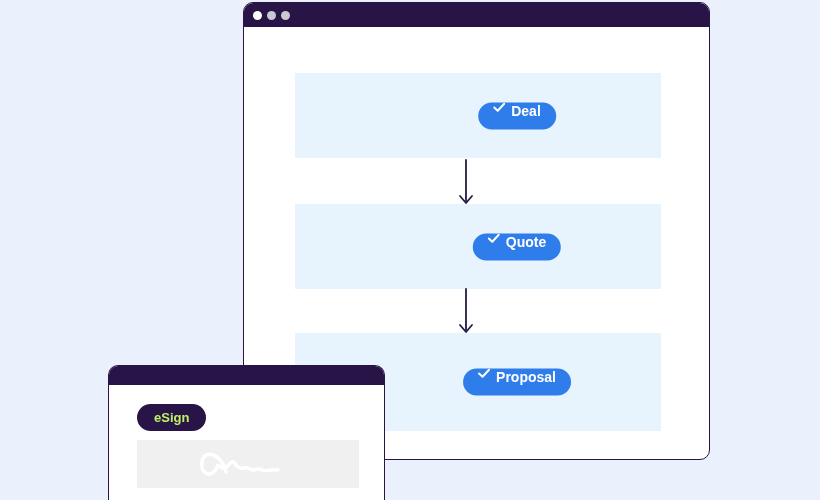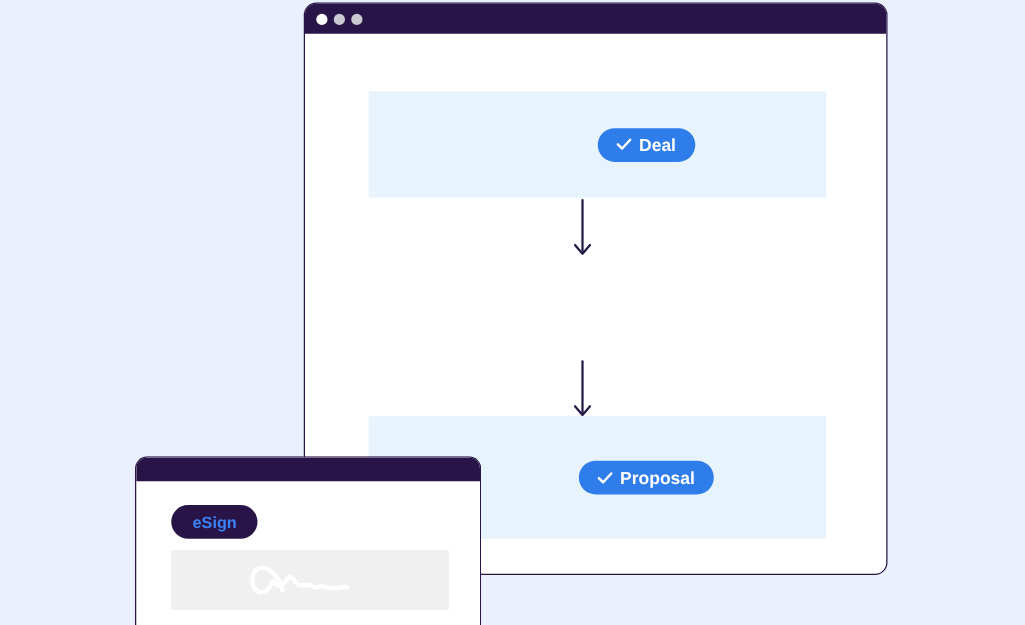--- a/index.html
+++ b/index.html
@@ -53,21 +53,20 @@
   .pill {
     position: absolute;
     left: 222px;
     top: 50%;
     transform: translate(-50%, -50%);
     height: 27px;
     padding: 0 15px;
     background: #2f7deb;
     border-radius: 14px;
     display: inline-flex;
-    align-items: center;
     gap: 6px;
     color: #ffffff;
     font-size: 14px;
     font-weight: bold;
     white-space: nowrap;
     border: none;
     cursor: default;
   }
   .check-icon { width: 12px; height: 10px; display: block; }
   .check-icon polyline {
@@ -113,21 +112,21 @@
   }
   .esign-badge {
     position: absolute;
     left: 28px; top: 38px;
     height: 27px;
     padding: 0 17px;
     background: #281446;
     border-radius: 14px;
     display: inline-flex;
     align-items: center;
-    color: #3b82f6;
+    color: #bef264;
     font-size: 13px;
     font-weight: bold;
     border: none;
   }
   .signature-box {
     position: absolute;
     left: 28px; top: 74px;
     width: 222px; height: 48px;
     background: #f0f0f0;
     display: flex;
@@ -161,20 +160,28 @@
       </svg>
       <span>Deal</span>
     </button>
   </div>
 
   <svg class="flow-arrow flow-arrow-1" viewBox="0 0 20 46" aria-hidden="true">
     <line x1="10" y1="1" x2="10" y2="42"></line>
     <polyline points="4,37 10,44 16,37"></polyline>
   </svg>
 
+  <div class="band band-2">
+    <button class="pill">
+      <svg class="check-icon" viewBox="0 0 12 10" aria-hidden="true">
+        <polyline points="1,5 4.5,8.3 11,1.3"></polyline>
+      </svg>
+      <span>Quote</span>
+    </button>
+  </div>
 
   <svg class="flow-arrow flow-arrow-2" viewBox="0 0 20 46" aria-hidden="true">
     <line x1="10" y1="1" x2="10" y2="42"></line>
     <polyline points="4,37 10,44 16,37"></polyline>
   </svg>
 
   <div class="band band-3">
     <button class="pill">
       <svg class="check-icon" viewBox="0 0 12 10" aria-hidden="true">
         <polyline points="1,5 4.5,8.3 11,1.3"></polyline>

